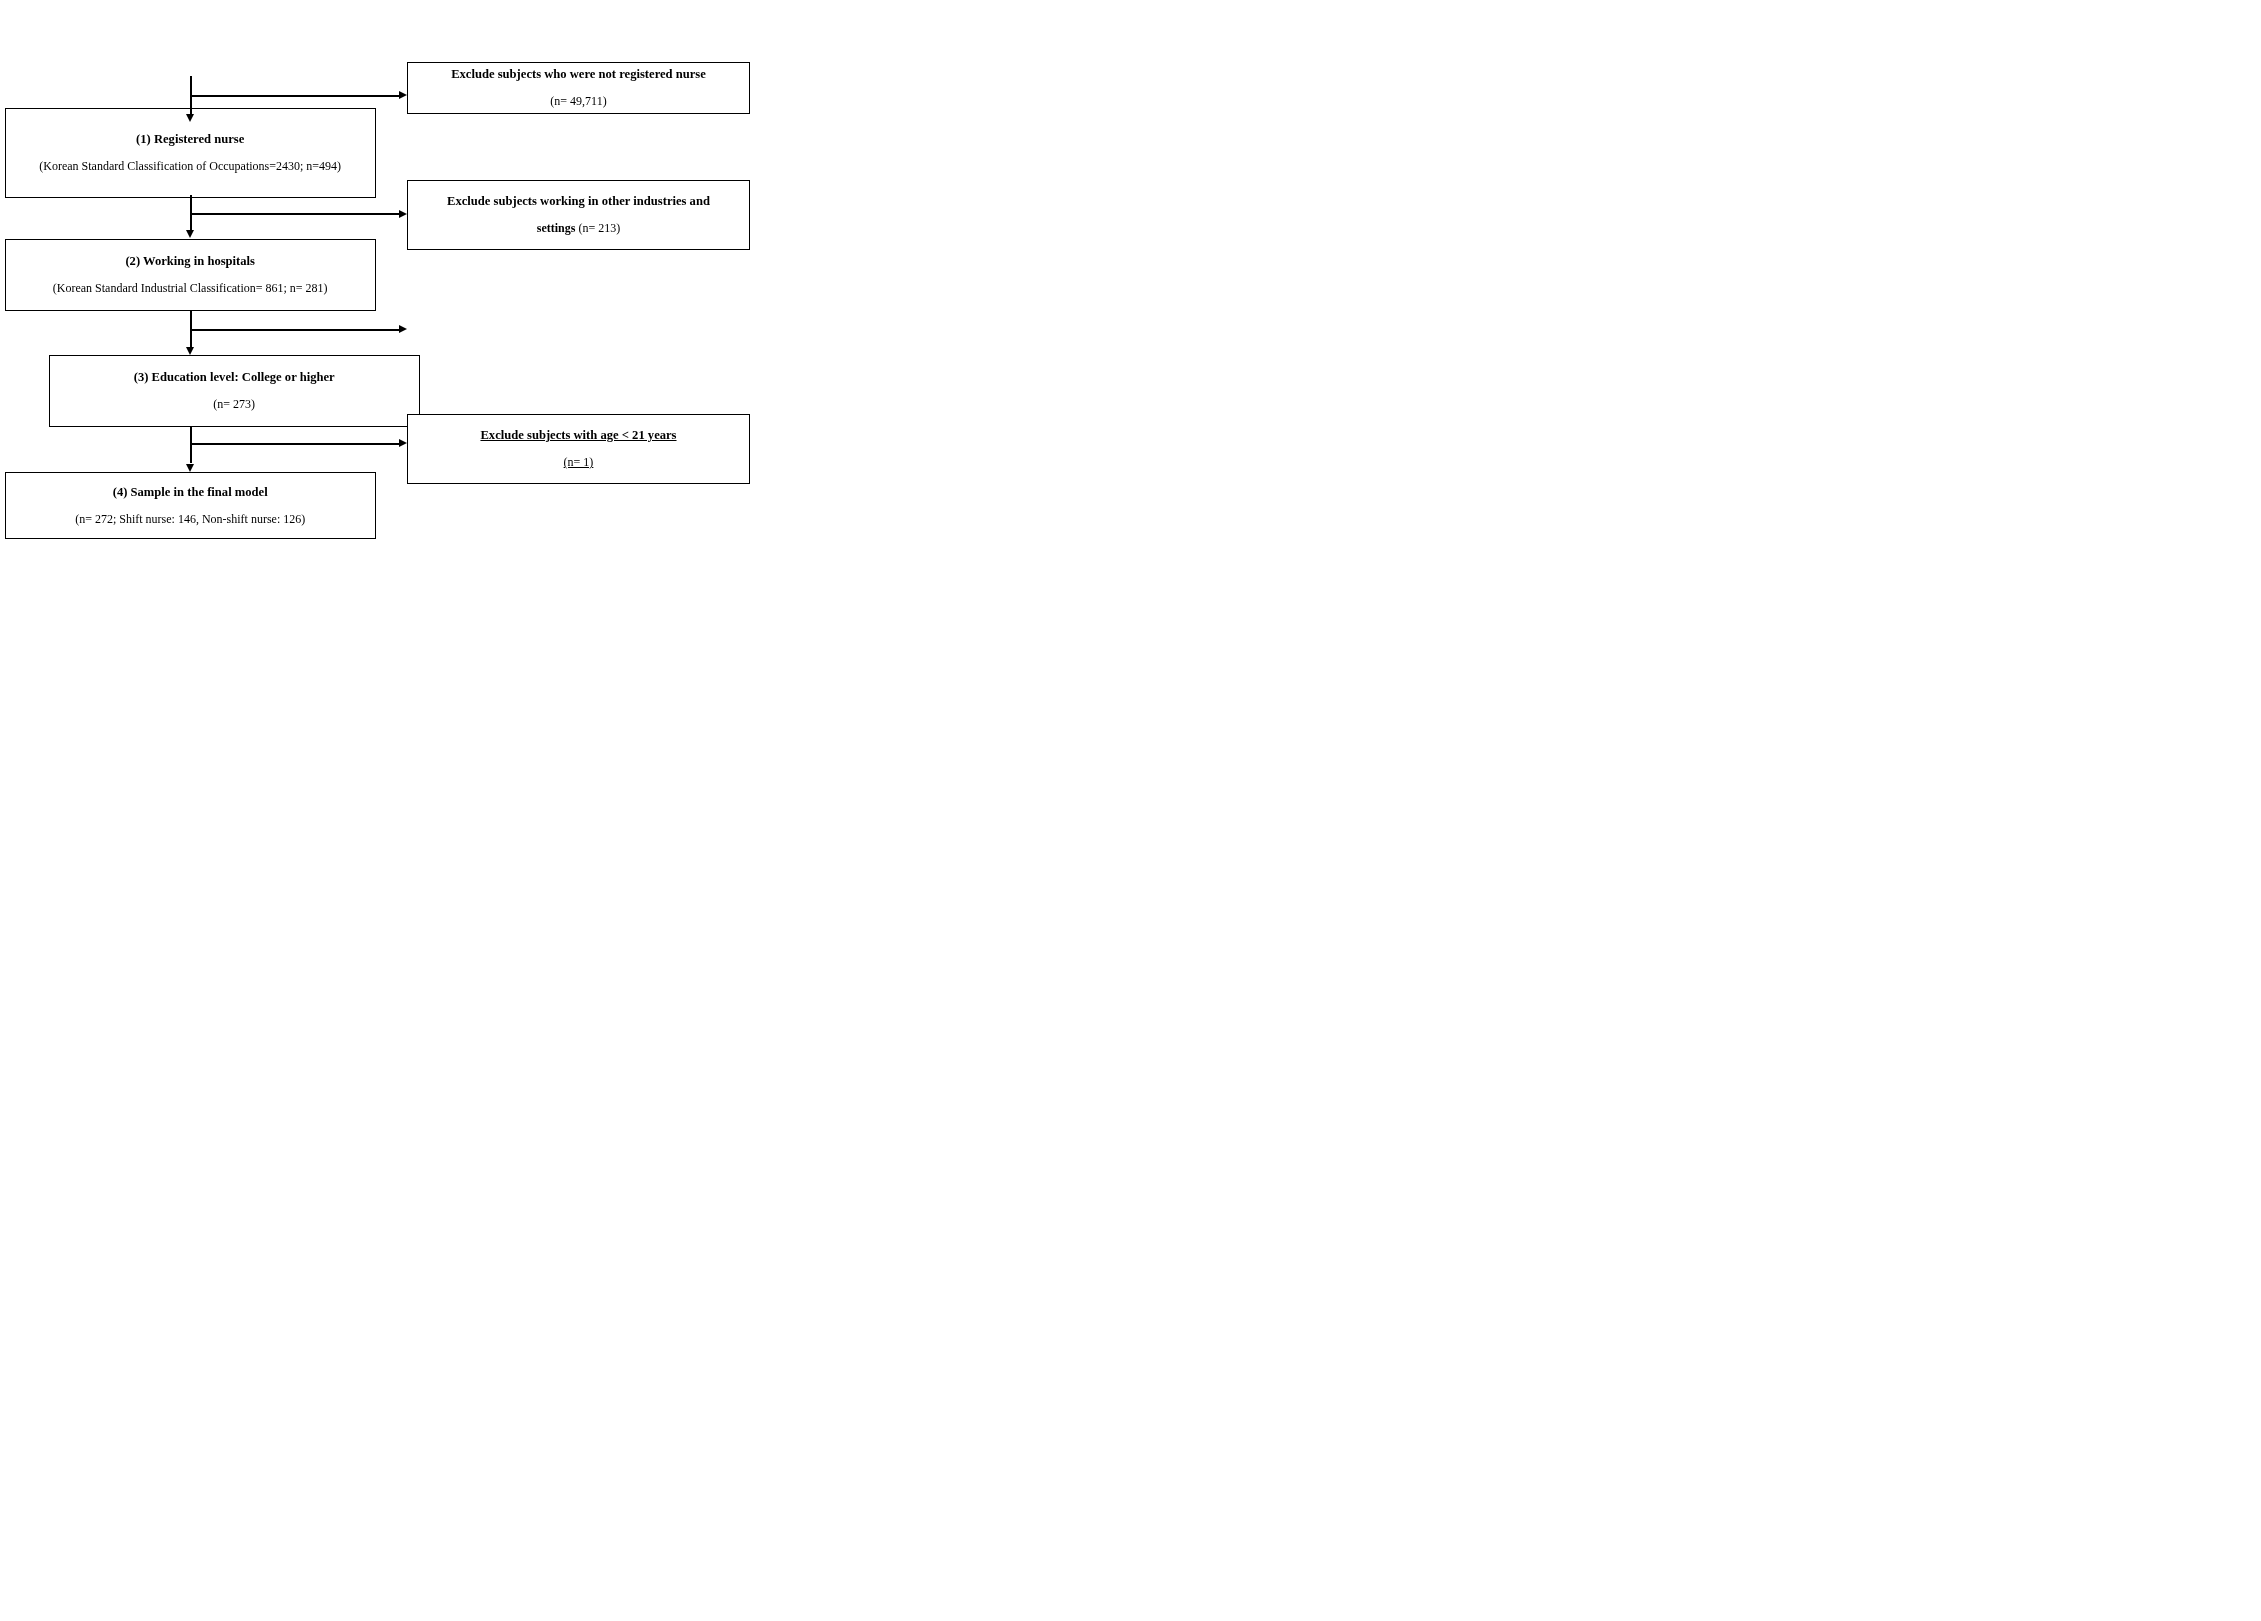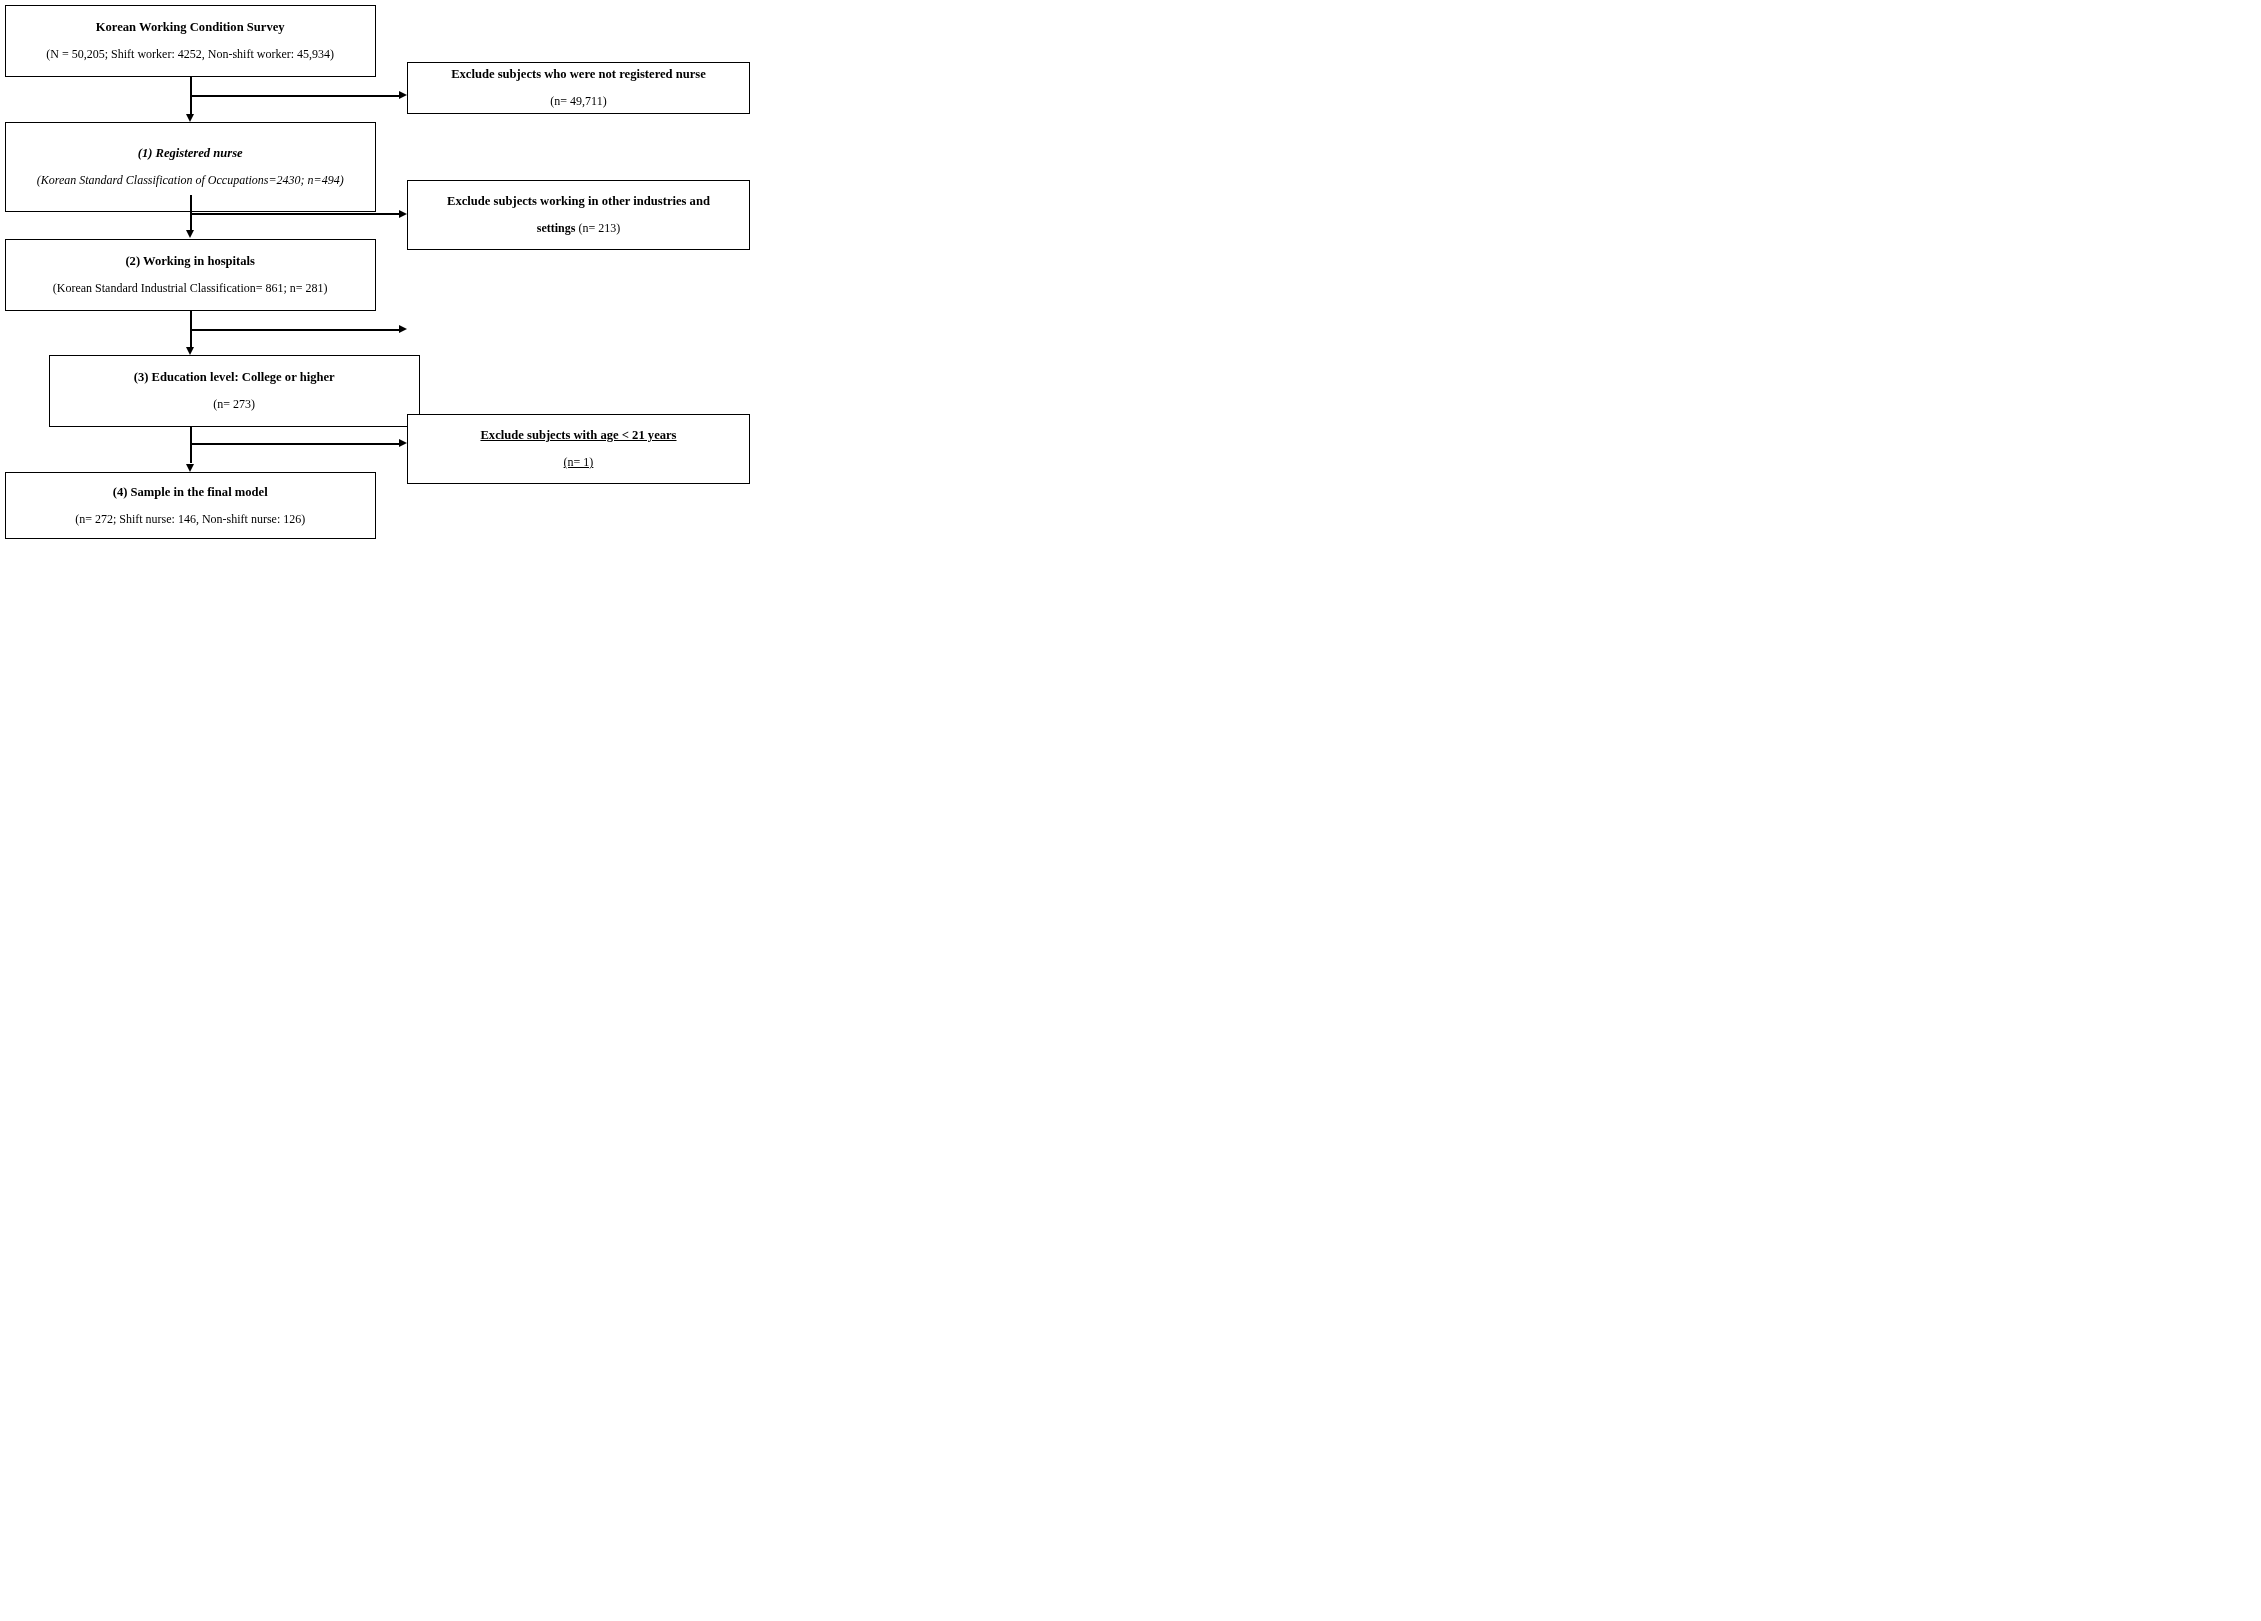--- a/index.html
+++ b/index.html
@@ -20,21 +20,21 @@
     gap:13.7px;
     text-align:center;
     padding:2.1px 4.2px;
   }
   .t{font-weight:bold;font-size:12.6px;line-height:1.12;}
   .s{font-weight:normal;font-size:12px;line-height:1.12;}
   .s .bseg{font-weight:bold;}
   
   .flow{left:4.7px;width:371px;}
   .fb1{top:4.7px;height:72px;}
-  .fb2{top:122px;height:90px;font-style:italic;}
+  .fb2{top:108px;height:90px;}
   .fb3{top:239px;height:72px;}
   .fb4{top:355px;height:72px;margin-left:44px;}
   .fb5{top:472px;height:67px;}
   
   .ex{left:407px;width:343px;}
   .ex1{top:62px;height:52px;}
   .ex2{top:180px;height:70px;}
   .ex3{top:295px;height:69px;}
   .ex4{top:414px;height:70px;text-decoration:underline;}
   
@@ -56,24 +56,20 @@
   .ar{position:absolute;left:399px;width:0;height:0;
       border-top:4.2px solid transparent;border-bottom:4.2px solid transparent;
       border-left:8.4px solid #000;}
   .ar1{top:91px;} .ar2{top:210px;} .ar3{top:325px;} .ar4{top:439px;}
 </style>
 </head>
 <body>
 
 <div class="figure">
 
-  <div class="box flow fb1">
-    <div class="t">Korean Working Condition Survey</div>
-    <div class="s">(N = 50,205; Shift worker: 4252, Non-shift worker: 45,934)</div>
-  </div>
 
   <div class="box flow fb2">
     <div class="t">(1) Registered nurse</div>
     <div class="s">(Korean Standard Classification of Occupations=2430; n=494)</div>
   </div>
 
   <div class="box flow fb3">
     <div class="t">(2) Working in hospitals</div>
     <div class="s">(Korean Standard Industrial Classification= 861; n= 281)</div>
   </div>

